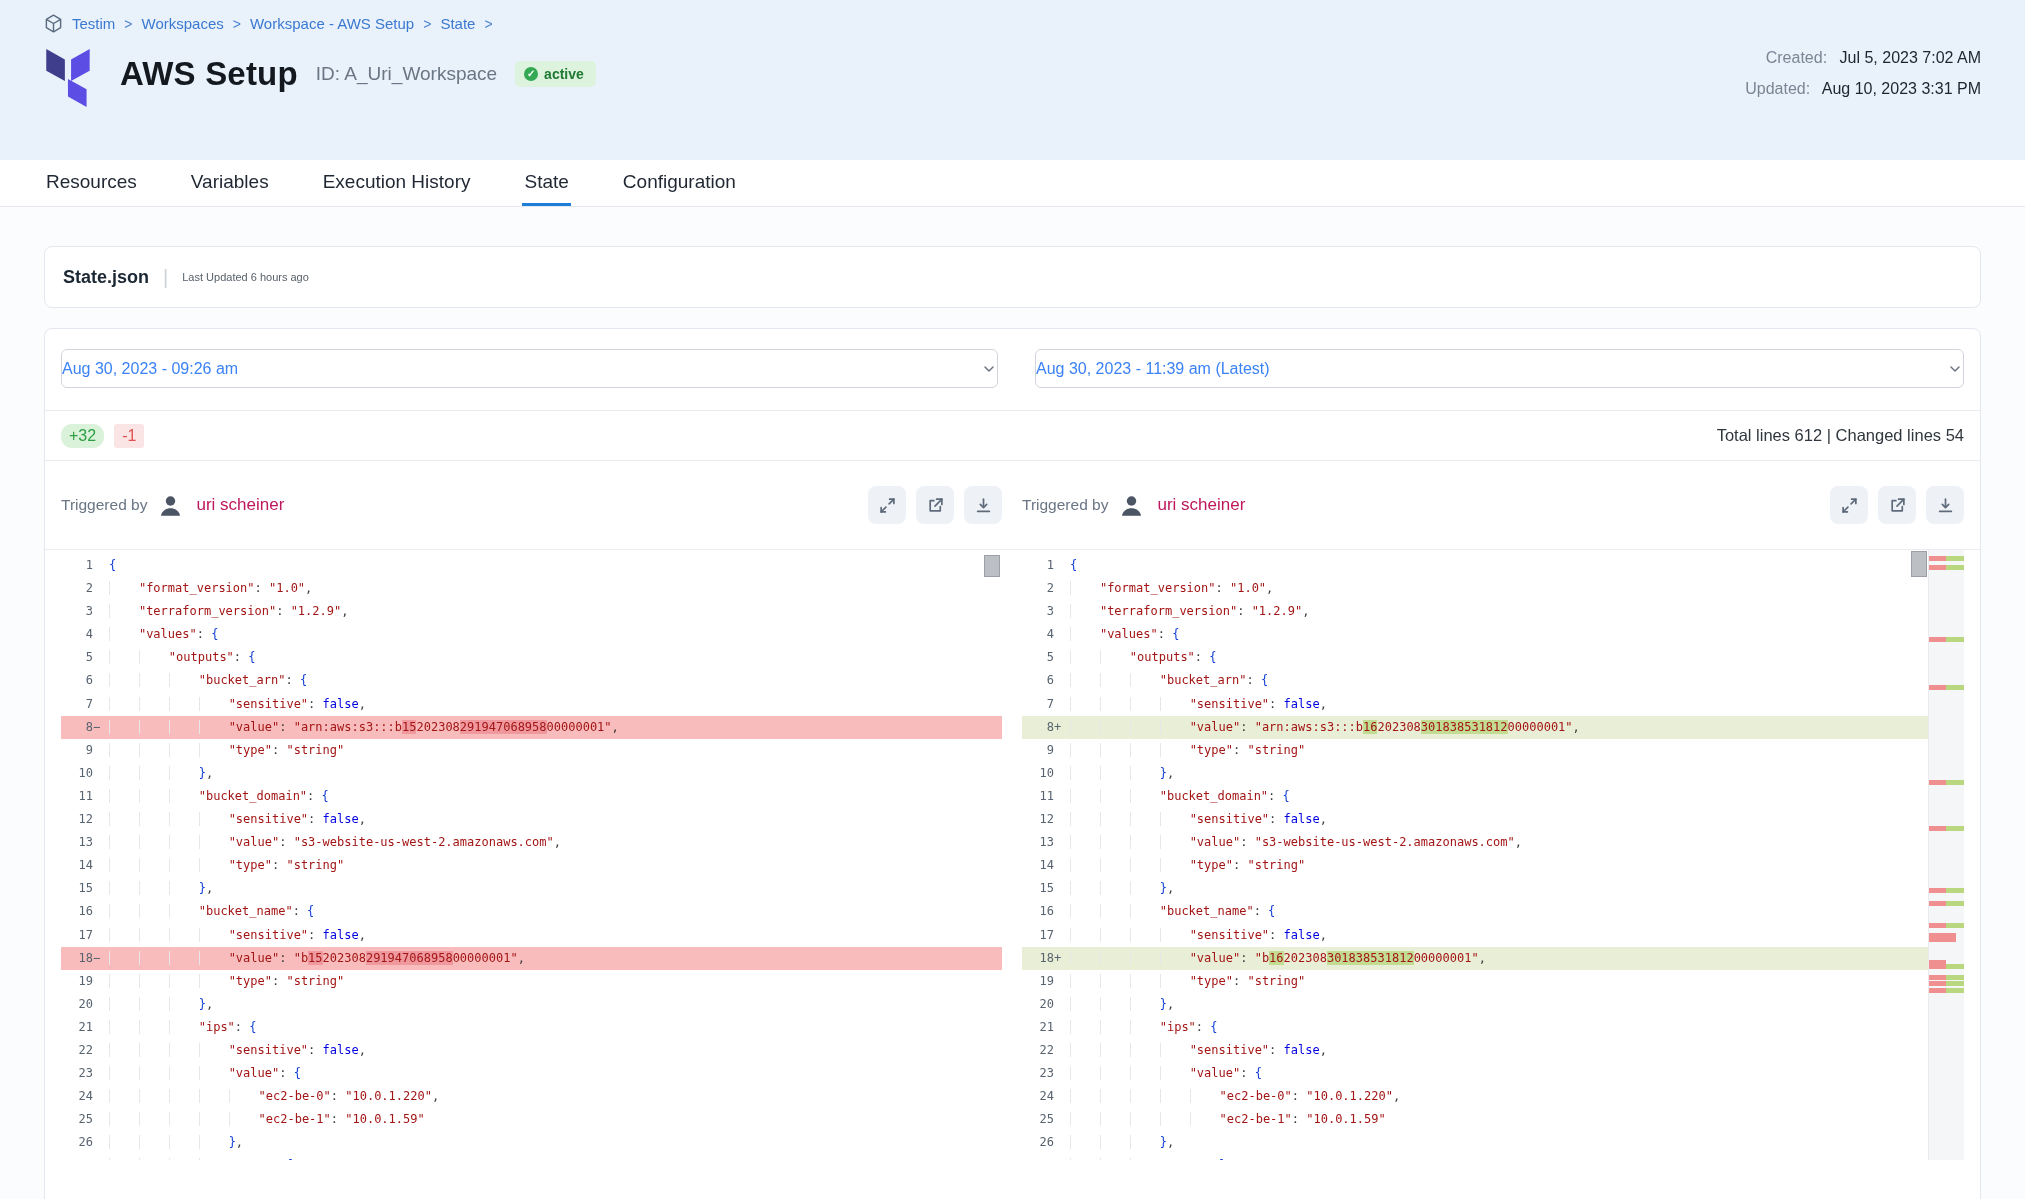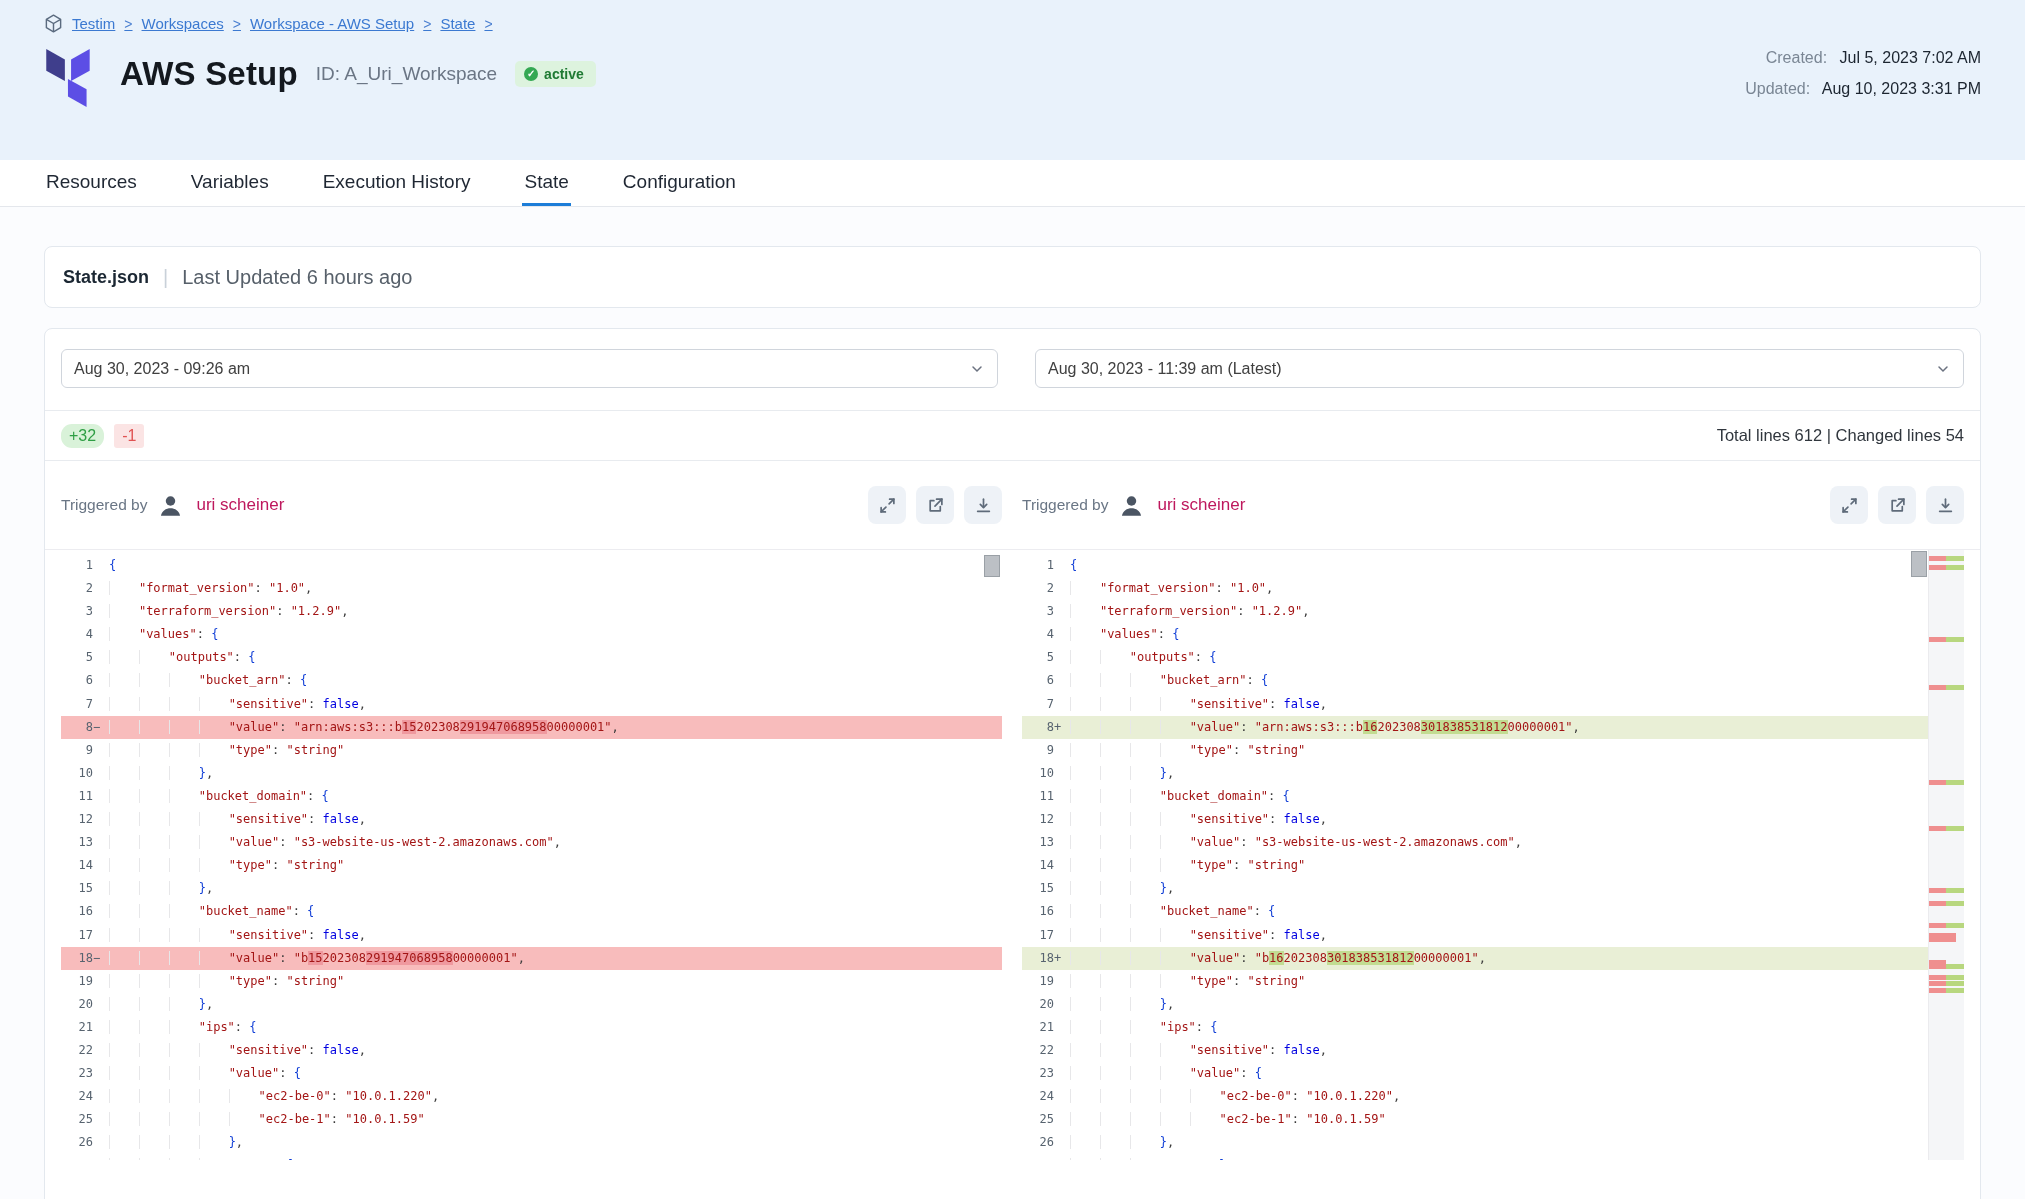--- a/index.html
+++ b/index.html
@@ -1,21 +1,21 @@
 <!DOCTYPE html>
 <html><head>
 <meta charset="utf-8">
 <style>
   * { margin:0; padding:0; box-sizing:border-box; }
   html,body { width:2025px; height:1199px; overflow:hidden; }
   body { font-family:"Liberation Sans", sans-serif; background:#fbfcfe; color:#1f2733; }
 
   
   .hero { background:#e9f2fb; height:160px; padding:14px 44px 0 44px; }
-  .breadcrumb { display:flex; align-items:center; gap:9px; font-size:15px; color:#3b79d1;text-decoration:underline; }
+  .breadcrumb { display:flex; align-items:center; gap:9px; font-size:15px; color:#3b79d1; }
   .breadcrumb .crumb { color:#3b79d1; cursor:pointer; }
   .breadcrumb .sep { color:#4a7fd0; font-size:14px; }
   .hdr-row { display:flex; align-items:flex-start; margin-top:14px; }
   .tf-logo { width:50px; height:62px; margin-right:26px; flex:none; }
   .title-group { display:flex; align-items:center; gap:18px; margin-top:8px; }
   .ws-title { font-size:33px; font-weight:600; color:#14191f; letter-spacing:.2px; }
   .ws-id { font-size:19px; color:#6b7685; }
   .status-badge { display:inline-flex; align-items:center; gap:6px; background:#ddf3de; color:#1f7a33;
                   font-size:14px; font-weight:600; padding:5px 12px 5px 9px; border-radius:5px; }
   .status-dot { width:14px; height:14px; border-radius:50%; background:#34a853; color:#fff; font-size:10px;
@@ -29,28 +29,28 @@
   .tabbar { background:#fff; border-bottom:1px solid #e4e7ec; height:47px; padding:0 44px; display:flex; align-items:flex-end; }
   .tab { font-size:19px; color:#1f2733; padding:10px 2px 13px 2px; margin-right:50px; cursor:pointer; position:relative; }
   .tab.active::after { content:""; position:absolute; left:0; right:0; bottom:0; height:3px; background:#1d7dd8; }
 
   
   .content { padding:0 44px; }
   .card { background:#fff; border:1px solid #e3e8ee; border-radius:8px; }
   .card-state { margin-top:39px; height:62px; display:flex; align-items:center; padding:0 18px; }
   .state-name { font-size:18px; font-weight:700; color:#1b2733; }
   .pipe { color:#c9d1d9; font-size:20px; margin:0 14px; font-weight:300; }
-  .state-updated { font-size:20px; color:#57606a; }
+  .state-updated { font-size:11px; color:#57606a; }
 
   .card-diff { margin-top:20px; height:900px; overflow:hidden; }
   .compare-sec { padding:20px 16px 22px 16px; border-bottom:1px solid #e8ebef; }
   .compare-title { font-size:17px; font-weight:700; color:#1f2733; margin-bottom:16px; margin-left:2px; }
   .selects-row { display:flex; }
   .select-box { height:39px; border:1px solid #d0d5dc; border-radius:6px; background:#fff; display:flex;
-                align-items:center; padding:0 12px; font-size:16px; color:#404040; cursor:pointer; }
+                align-items:center; padding:0 0; font-size:16px; color:#3b82f6; cursor:pointer; }
   .select-left { width:938px; }
   .select-right { width:930px; margin-left:37px; }
   .select-box .chev { margin-left:auto; }
 
   .stats-row { height:50px; display:flex; align-items:center; padding:0 16px; border-bottom:1px solid #e8ebef; }
   .badge-add { background:#d9f2d9; color:#2e9e44; font-size:16px; padding:3px 8px; border-radius:11px; }
   .badge-del { background:#fbe4e4; color:#e05252; font-size:16px; padding:3px 8px; border-radius:3px; margin-left:10px; }
   .stats-totals { margin-left:auto; font-size:16.5px; color:#30363d; }
 
   .panel-headers { display:flex; padding:0 16px; height:88px; align-items:center; }

